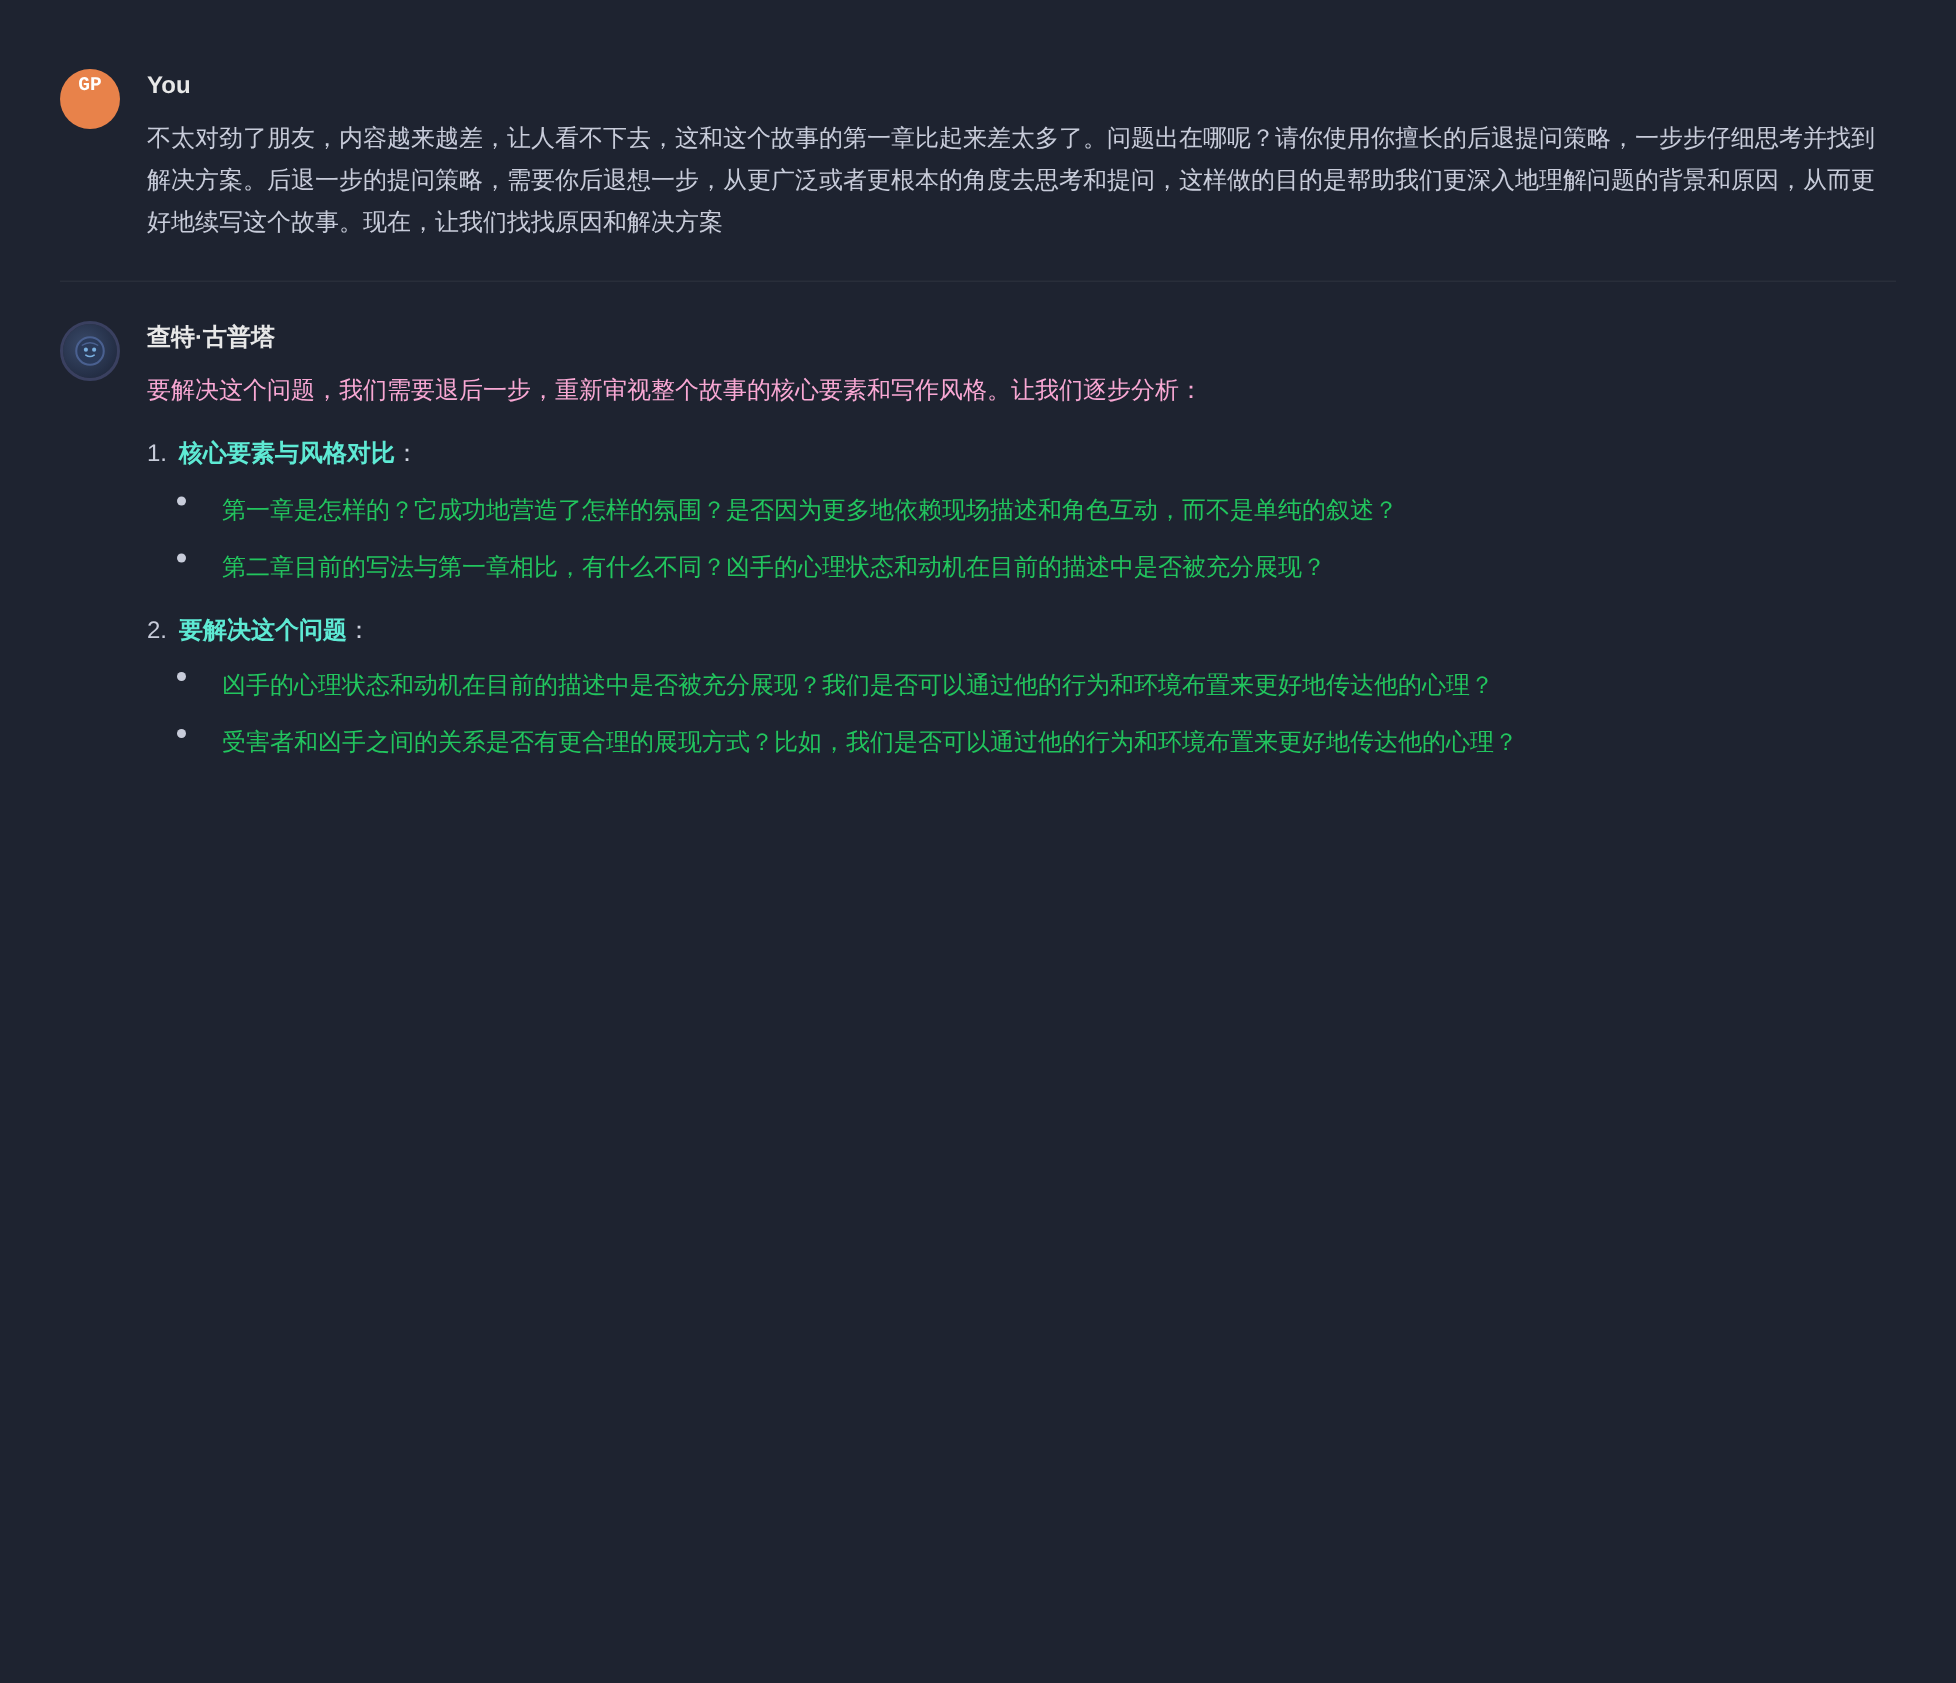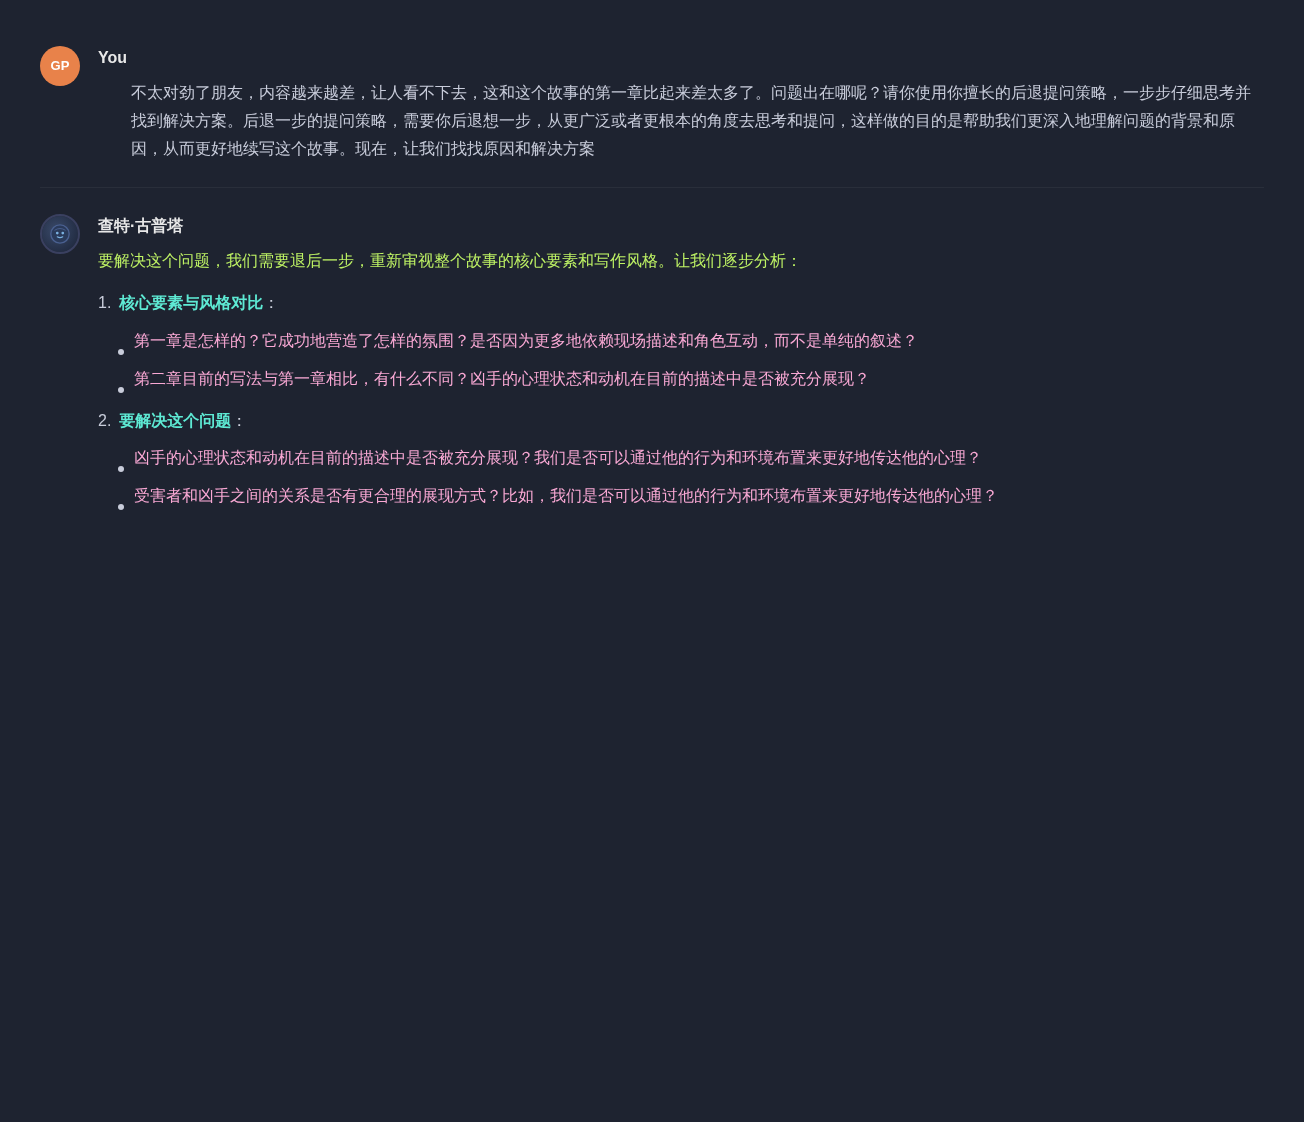--- a/index.html
+++ b/index.html
@@ -32,25 +32,25 @@
     .message + .message {
       border-top: 1px solid rgba(255,255,255,0.05);
     }
 
     .avatar {
       width: 40px;
       height: 40px;
       border-radius: 50%;
       flex-shrink: 0;
       display: flex;
-      align-items: center;
       justify-content: center;
       font-weight: bold;
       font-size: 14px;
       margin-top: 2px;
+      font-family: Liberation Mono, monospace;
     }
 
     .avatar-user {
       background-color: #e8824a;
       color: #fff;
       font-size: 13px;
     }
 
     .avatar-bot {
       background-color: #2a3045;
@@ -81,21 +81,20 @@
       font-weight: 700;
       font-size: 16px;
       color: #e8e8e8;
       margin-bottom: 8px;
     }
 
     .message-text {
       color: #c8ccda;
       font-size: 16px;
       line-height: 1.75;
-      margin-left: 33px;
     }
 
     .section-header {
       color: #5eead4;
       font-weight: 700;
       font-size: 16px;
     }
 
     ol {
       padding-left: 0;
@@ -121,41 +120,41 @@
     }
 
     .bullet-list {
       list-style: none;
       padding-left: 20px;
       margin-top: 8px;
     }
 
     .bullet-list li {
       display: flex;
-      gap: 10px;
+      gap: 24px;
       margin-bottom: 10px;
-      align-items: flex-end;
-      color: #f9a8d4;
+      align-items: flex-start;
+      color: #22c55e;
       font-size: 16px;
       line-height: 1.75;
     }
 
     .bullet-dot {
       flex-shrink: 0;
       margin-top: 4px;
       width: 6px;
       height: 6px;
       border-radius: 50%;
       background-color: #c8ccda;
       display: inline-block;
     }
 
     .intro-text {
       margin-bottom: 14px;
-      color: #bef264;
+      color: #f9a8d4;
       font-size: 16px;
       line-height: 1.75;
     }
   </style>
 </head>
 <body>
 
 <div class="chat-container">
 
   <div class="message">

